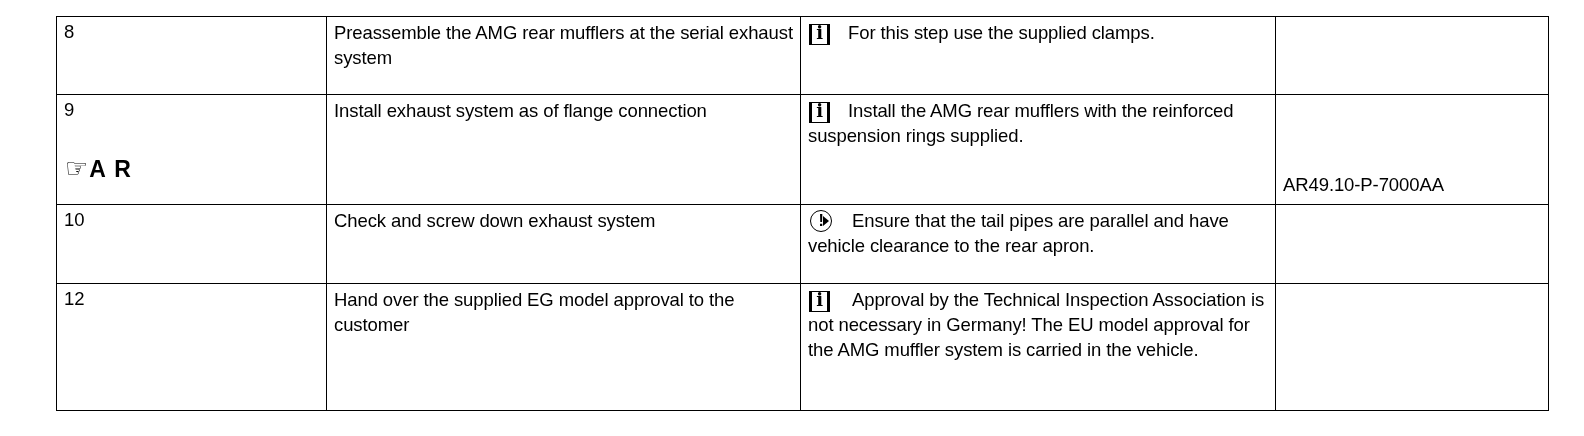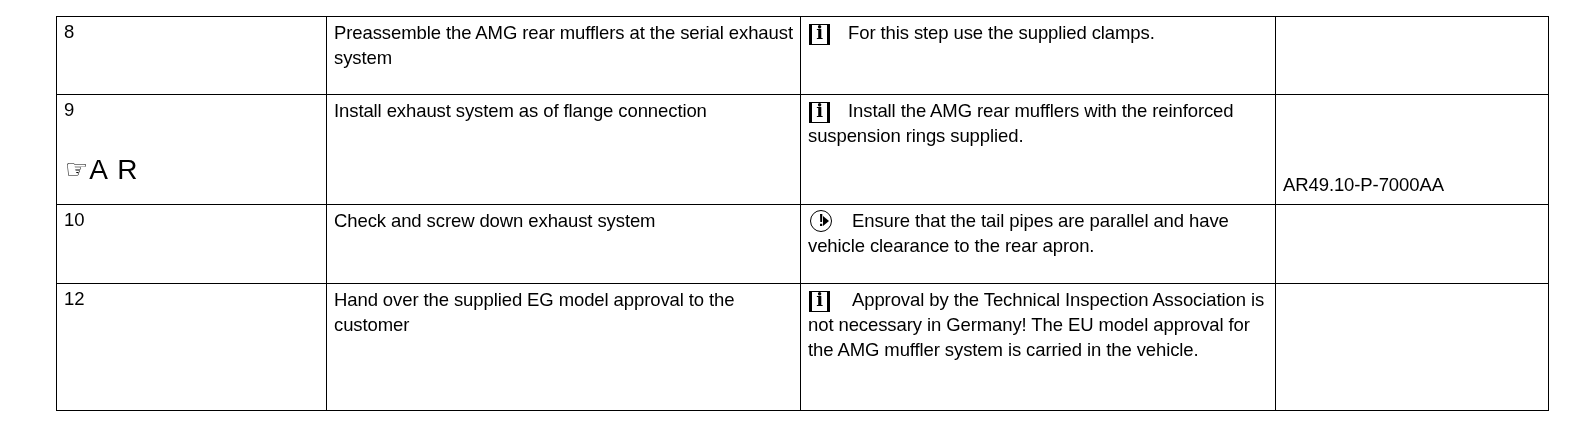--- a/index.html
+++ b/index.html
@@ -71,22 +71,22 @@
     margin-left: 1px;
   }
   .hand-icon {
     font-size: 26px;
     line-height: 1;
     margin-right: 1px;
     font-family: "DejaVu Sans", sans-serif;
     transform: translateY(-1px);
   }
   .ar-label {
-    font-weight: normal;
-    font-size: 28px;
+    font-weight: bold;
+    font-size: 23px;
     letter-spacing: 1.5px;
     line-height: 1;
     font-family: "Liberation Sans", sans-serif;
   }
 
   
   .note {
     position: relative;
     padding-left: 0;
   }

